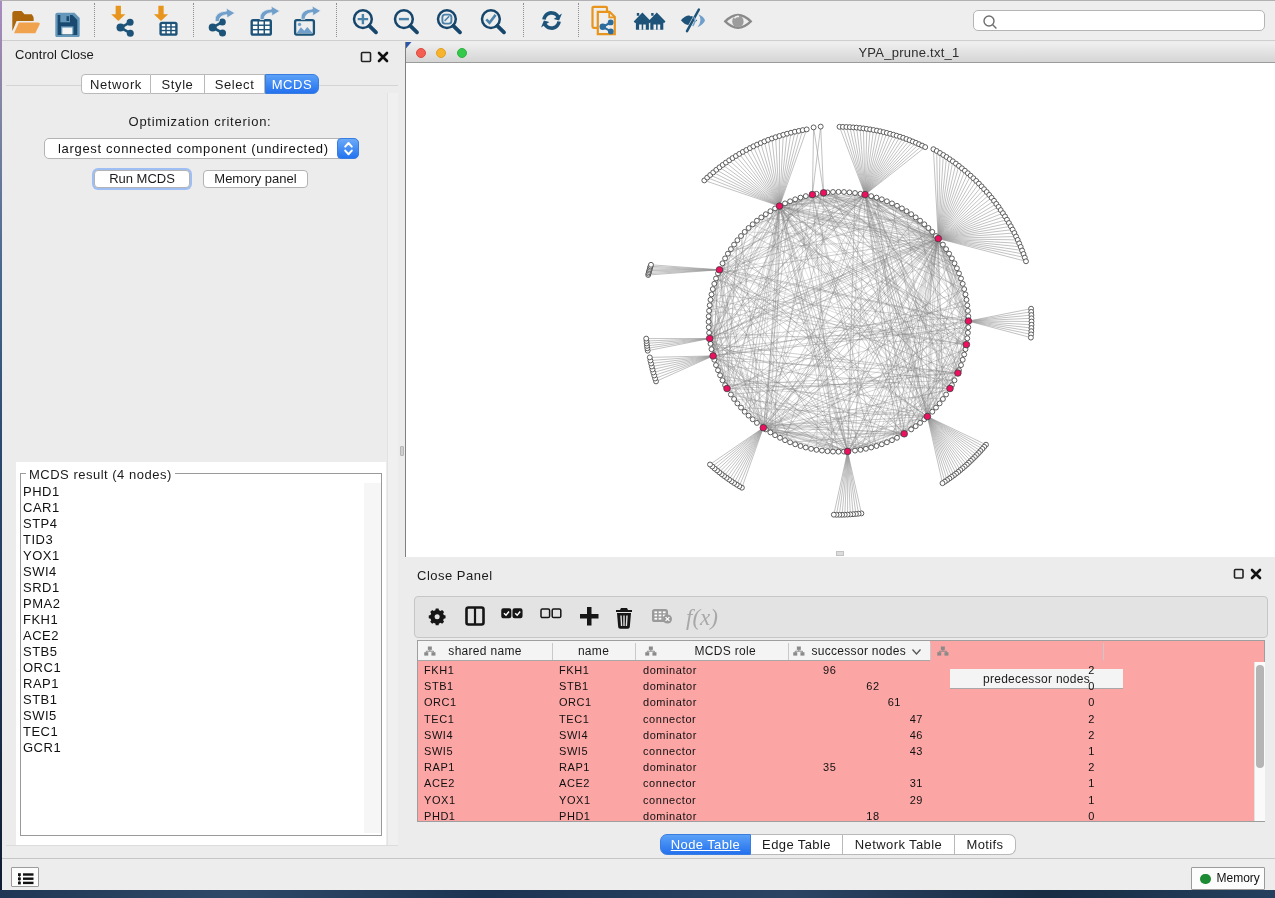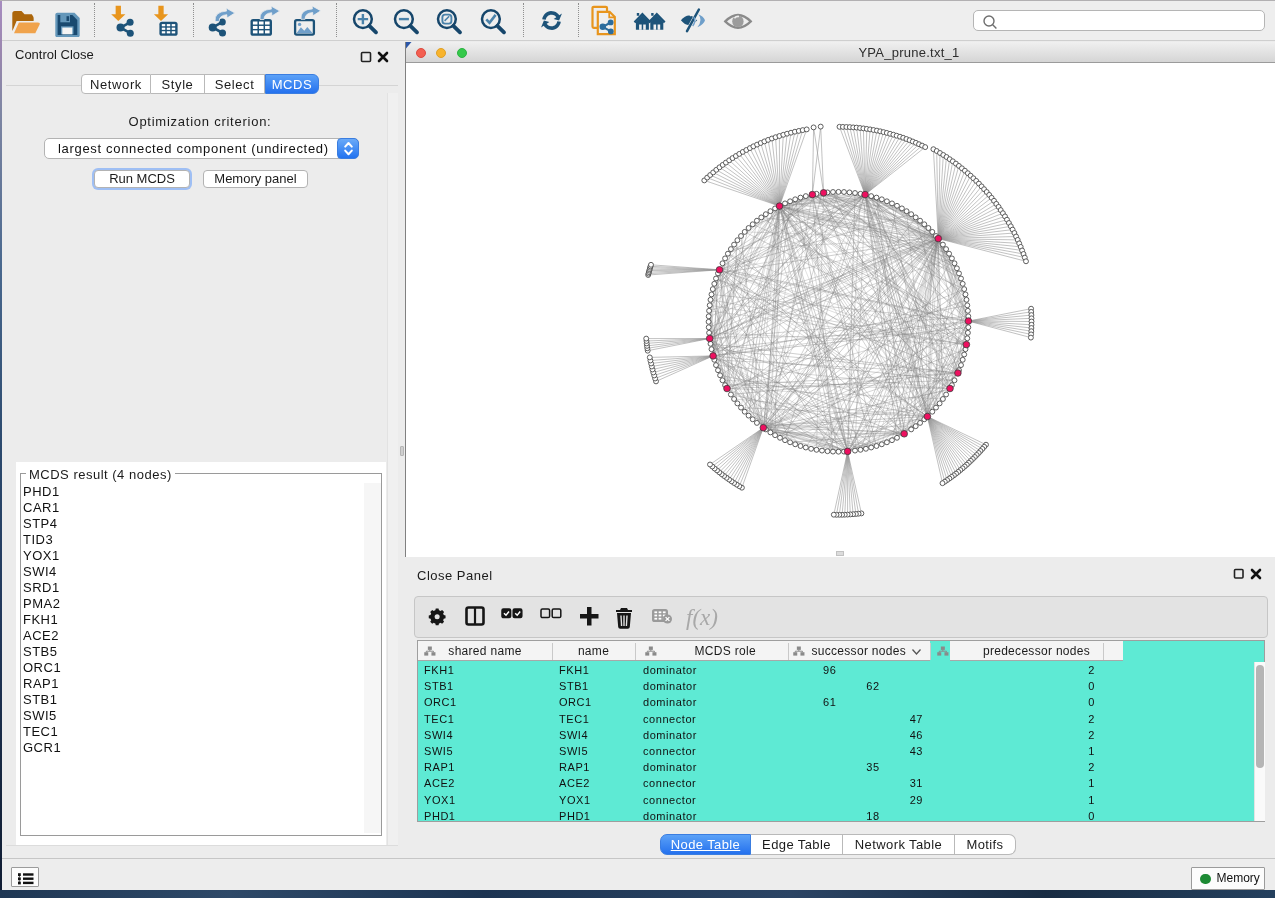--- a/index.html
+++ b/index.html
@@ -28,21 +28,21 @@
   .mscroll { left:364px; top:483px; width:17px; height:350px; background:#f6f6f6; }
   
   .netwin { left:405px; top:42px; width:870px; height:515px; border-left:1px solid #808080; background:#fff; }
   .net-title { left:0; top:0; width:870px; height:21px; background:linear-gradient(#f0f0f0,#d5d5d5); border-bottom:1px solid #9b9b9b; }
   .tl { top:5.5px; width:10px; height:10px; border-radius:50%; }
   .net-name { left:0; top:3px; width:1006px; text-align:center; font-size:13px; letter-spacing:0.25px; color:#2e2e2e; }
   .canvas { left:1px; top:21px; width:869px; height:494px; background:#fff; }
   
   .tp-title { left:417px; top:568px; font-size:13px; letter-spacing:0.5px; color:#1b1b1b; }
   .tp-toolbar { left:414px; top:596px; width:854px; height:42px; background:#e3e3e3; border:1px solid #c6c6c6; border-radius:4px; }
-  .tp-table { left:417px; top:640px; width:848px; height:182px; background:#5eead4; border:1px solid #9e9e9e; }
+  .tp-table { left:417px; top:640px; width:848px; height:182px; background:#fca5a5; border:1px solid #9e9e9e; }
   .th { top:0; height:20px; background:#f4f4f4; border-bottom:1px solid #a8a8a8; font-size:12px; letter-spacing:0.3px; color:#1b1b1b; text-align:center; line-height:20px; }
   .thsep { top:2px; height:17px; width:0; border-left:1px solid #c9c9c9; }
   .row { height:16px; font-size:11px; letter-spacing:0.55px; color:#111; }
   .tscroll { left:836px; top:21px; width:11px; height:159px; background:#fafafa; border-left:1px solid #e3e3e3; }
   .tthumb { left:1px; top:3px; width:8px; height:103px; background:#b5b5b5; border-radius:4px; }
   .btab { top:834px; height:21px; border:1px solid #b9b9b9; background:#fff; font-size:13px; letter-spacing:0.4px; color:#1b1b1b; text-align:center; line-height:20px; }
   .btab-sel { background:linear-gradient(#5ba1f7,#2471ee); color:#fff; border-color:#3a7de0;text-decoration:underline; }
   
   .status { left:0; top:858px; width:1275px; height:32px; background:#ededed; border-top:1px solid #c6c6c6; }
   .sbtn { top:867px; height:20px; background:#fcfcfc; border:1px solid #9b9b9b; border-radius:1px; }
@@ -1279,21 +1279,21 @@
     </svg>
 <div class="abs th" style="left:369.5px;width:142.5px;">successor nodes</div>
 <svg class="abs" width="12" height="10" style="left:374.5px;top:5px" viewBox="0 0 11.5 10">
       <g fill="#8a8a8a">
         <rect x="3.6" y="0.5" width="4" height="3.4"></rect>
         <rect x="0" y="6.2" width="4" height="3.4"></rect>
         <rect x="7.2" y="6.2" width="4" height="3.4"></rect>
         <path d="M5.6 3.9 v1.3 M2 6.2 V5.2 h7.2 v1" stroke="#8a8a8a" fill="none"></path>
       </g>
     </svg>
-<div class="abs th" style="left:532px;width:173.0px;">predecessor nodes</div>
+<div class="abs th" style="left:532px;width:173.0px;margin-top:28px;">predecessor nodes</div>
 <svg class="abs" width="12" height="10" style="left:519.0px;top:5px" viewBox="0 0 11.5 10">
       <g fill="#8a8a8a">
         <rect x="3.6" y="0.5" width="4" height="3.4"></rect>
         <rect x="0" y="6.2" width="4" height="3.4"></rect>
         <rect x="7.2" y="6.2" width="4" height="3.4"></rect>
         <path d="M5.6 3.9 v1.3 M2 6.2 V5.2 h7.2 v1" stroke="#8a8a8a" fill="none"></path>
       </g>
     </svg>
 <div class="abs thsep" style="left:134.0px"></div>
 <div class="abs thsep" style="left:217.0px"></div>
@@ -1309,41 +1309,41 @@
 <div class="abs row" style="left:405px;top:23.0px;width:100px;text-align:left;">96</div>
 <div class="abs row" style="left:577px;top:23.0px;width:100px;text-align:right;">2</div>
 <div class="abs row" style="left:6px;top:39.2px;width:120px;">STB1</div>
 <div class="abs row" style="left:141px;top:39.2px;width:70px;">STB1</div>
 <div class="abs row" style="left:225px;top:39.2px;width:140px;">dominator</div>
 <div class="abs row" style="left:405px;top:39.2px;width:100px;text-align:center;">62</div>
 <div class="abs row" style="left:577px;top:39.2px;width:100px;text-align:right;">0</div>
 <div class="abs row" style="left:6px;top:55.4px;width:120px;">ORC1</div>
 <div class="abs row" style="left:141px;top:55.4px;width:70px;">ORC1</div>
 <div class="abs row" style="left:225px;top:55.4px;width:140px;">dominator</div>
-<div class="abs row" style="left:405px;top:55.4px;width:100px;text-align:left;">61</div>
+<div class="abs row" style="left:383px;top:55.4px;width:100px;text-align:right;">61</div>
 <div class="abs row" style="left:577px;top:55.4px;width:100px;text-align:right;">0</div>
 <div class="abs row" style="left:6px;top:71.6px;width:120px;">TEC1</div>
 <div class="abs row" style="left:141px;top:71.6px;width:70px;">TEC1</div>
 <div class="abs row" style="left:225px;top:71.6px;width:140px;">connector</div>
 <div class="abs row" style="left:405px;top:71.6px;width:100px;text-align:right;">47</div>
 <div class="abs row" style="left:577px;top:71.6px;width:100px;text-align:right;">2</div>
 <div class="abs row" style="left:6px;top:87.8px;width:120px;">SWI4</div>
 <div class="abs row" style="left:141px;top:87.8px;width:70px;">SWI4</div>
 <div class="abs row" style="left:225px;top:87.8px;width:140px;">dominator</div>
 <div class="abs row" style="left:405px;top:87.8px;width:100px;text-align:right;">46</div>
 <div class="abs row" style="left:577px;top:87.8px;width:100px;text-align:right;">2</div>
 <div class="abs row" style="left:6px;top:104.0px;width:120px;">SWI5</div>
 <div class="abs row" style="left:141px;top:104.0px;width:70px;">SWI5</div>
 <div class="abs row" style="left:225px;top:104.0px;width:140px;">connector</div>
 <div class="abs row" style="left:405px;top:104.0px;width:100px;text-align:right;">43</div>
 <div class="abs row" style="left:577px;top:104.0px;width:100px;text-align:right;">1</div>
 <div class="abs row" style="left:6px;top:120.2px;width:120px;">RAP1</div>
 <div class="abs row" style="left:141px;top:120.2px;width:70px;">RAP1</div>
 <div class="abs row" style="left:225px;top:120.2px;width:140px;">dominator</div>
-<div class="abs row" style="left:405px;top:120.2px;width:100px;text-align:center;">35</div>
+<div class="abs row" style="left:405px;top:120.2px;width:100px;text-align:left;">35</div>
 <div class="abs row" style="left:577px;top:120.2px;width:100px;text-align:right;">2</div>
 <div class="abs row" style="left:6px;top:136.4px;width:120px;">ACE2</div>
 <div class="abs row" style="left:141px;top:136.4px;width:70px;">ACE2</div>
 <div class="abs row" style="left:225px;top:136.4px;width:140px;">connector</div>
 <div class="abs row" style="left:405px;top:136.4px;width:100px;text-align:right;">31</div>
 <div class="abs row" style="left:577px;top:136.4px;width:100px;text-align:right;">1</div>
 <div class="abs row" style="left:6px;top:152.6px;width:120px;">YOX1</div>
 <div class="abs row" style="left:141px;top:152.6px;width:70px;">YOX1</div>
 <div class="abs row" style="left:225px;top:152.6px;width:140px;">connector</div>
 <div class="abs row" style="left:405px;top:152.6px;width:100px;text-align:right;">29</div>

